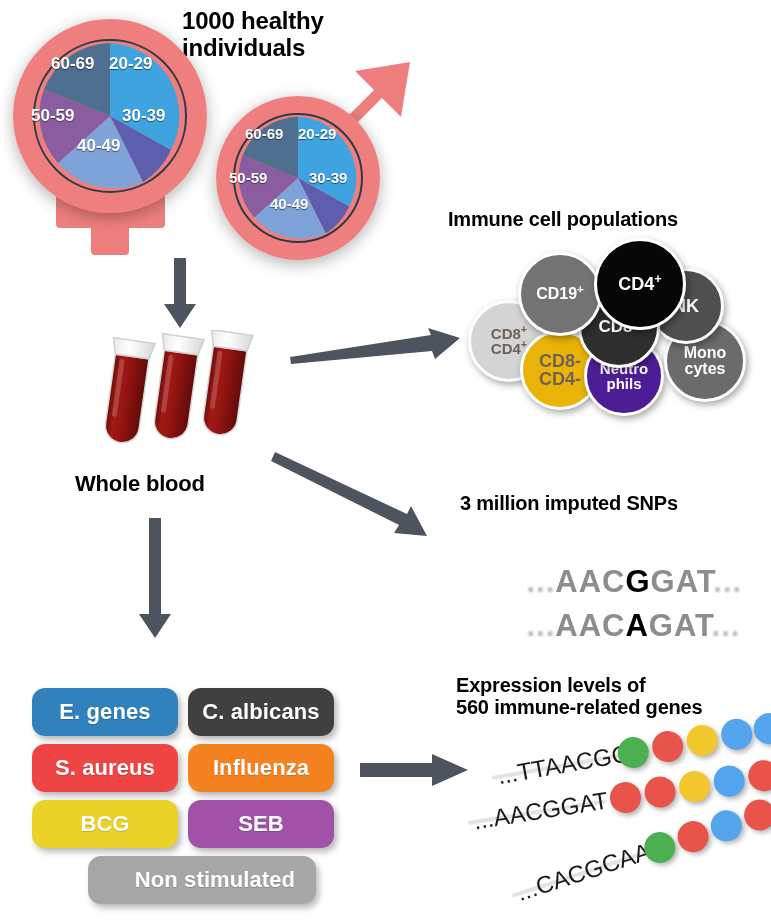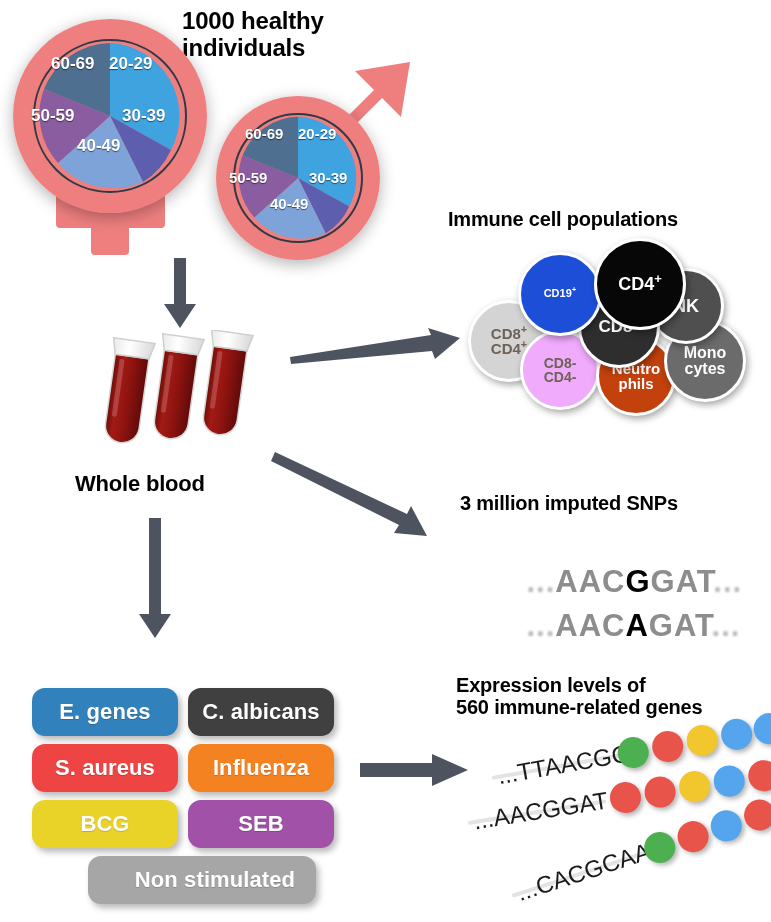--- a/index.html
+++ b/index.html
@@ -222,41 +222,41 @@
 </div>
 
 <div class="heading nosel" style="left:448px;top:208px;width:310px;font-size:20px;">Immune cell populations</div>
 
 <div class="cellWrap" style="left:468px;top:238px;width:290px;height:170px;">
 
   <div class="cell" style="left:0px;top:62px;width:82px;height:82px;background:#d4d4d4;color:#6e6257;font-size:15px;">
     <span>CD8<sup class="sup">+</sup><br>CD4<sup class="sup">+</sup></span>
   </div>
 
-  <div class="cell" style="left:52px;top:92px;width:80px;height:80px;background:#f0abfc;color:#6e6257;font-size:14px;">
+  <div class="cell" style="left:52px;top:92px;width:80px;height:80px;background:#eab308;color:#6e6257;font-size:18px;">
     <span>CD8-<br>CD4-</span>
   </div>
 
-  <div class="cell" style="left:128px;top:98px;width:80px;height:80px;background:#c2410c;color:#ffffff;font-size:15px;">
+  <div class="cell" style="left:116px;top:98px;width:80px;height:80px;background:#4c1d95;color:#ffffff;font-size:15px;">
     <span>Neutro<br>phils</span>
   </div>
 
   <div class="cell" style="left:196px;top:82px;width:82px;height:82px;background:#6b6b6b;color:#ffffff;font-size:16px;">
     <span>Mono<br>cytes</span>
   </div>
 
   <div class="cell" style="left:180px;top:30px;width:76px;height:76px;background:#4f4f4f;color:#ffffff;font-size:18px;">
     <span>NK</span>
   </div>
 
   <div class="cell" style="left:110px;top:48px;width:82px;height:82px;background:#2e2e2e;color:#ffffff;font-size:17px;">
     <span>CD8<sup class="sup">+</sup></span>
   </div>
 
-  <div class="cell" style="left:50px;top:14px;width:84px;height:84px;background:#1d4ed8;color:#ffffff;font-size:11px;">
+  <div class="cell" style="left:50px;top:14px;width:84px;height:84px;background:#737373;color:#ffffff;font-size:16px;">
     <span>CD19<sup class="sup">+</sup></span>
   </div>
 
   <div class="cell" style="left:126px;top:0px;width:92px;height:92px;background:#070707;color:#ffffff;font-size:18px;">
     <span>CD4<sup class="sup">+</sup></span>
   </div>
 </div>
 
 <div class="heading nosel" style="left:460px;top:492px;width:300px;font-size:20px;">3 million imputed SNPs</div>
 

